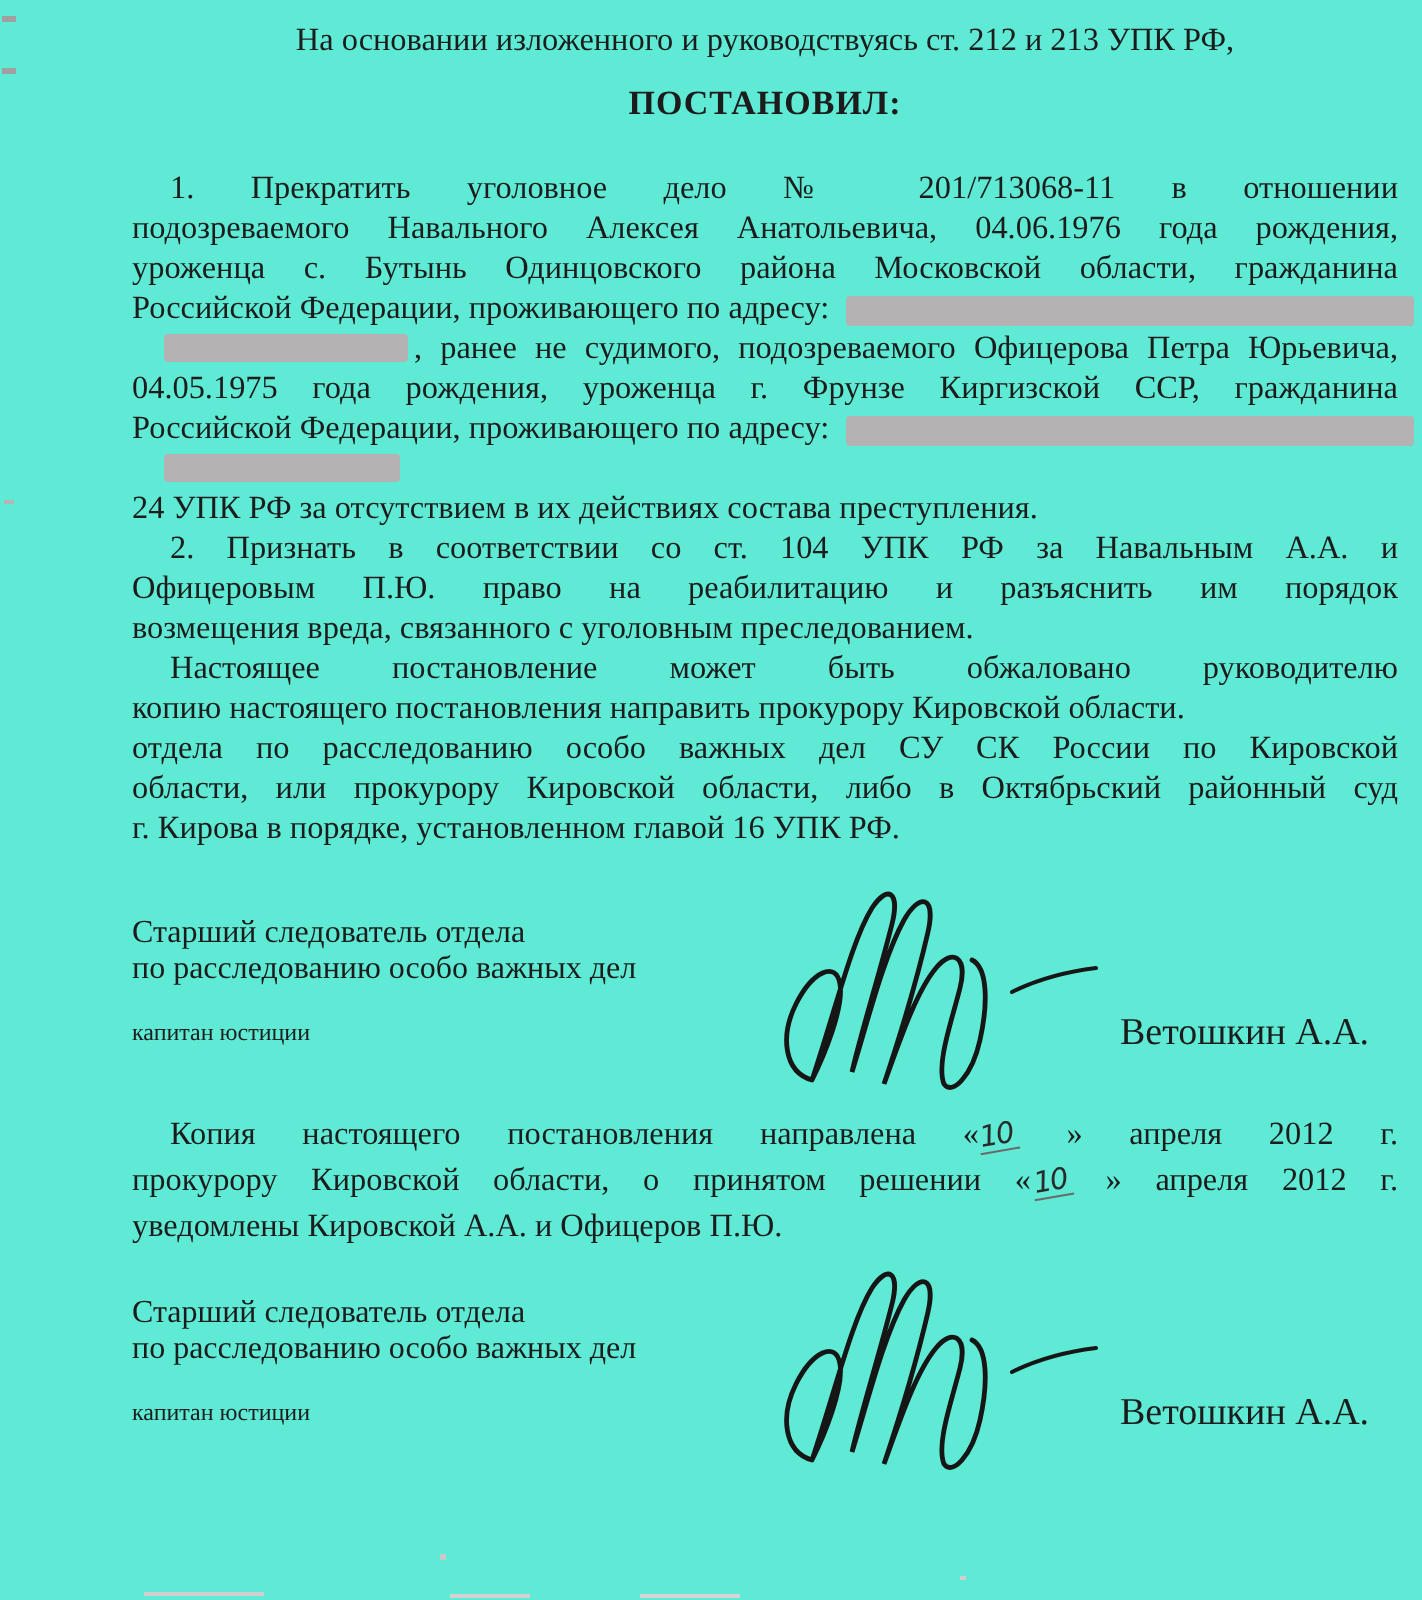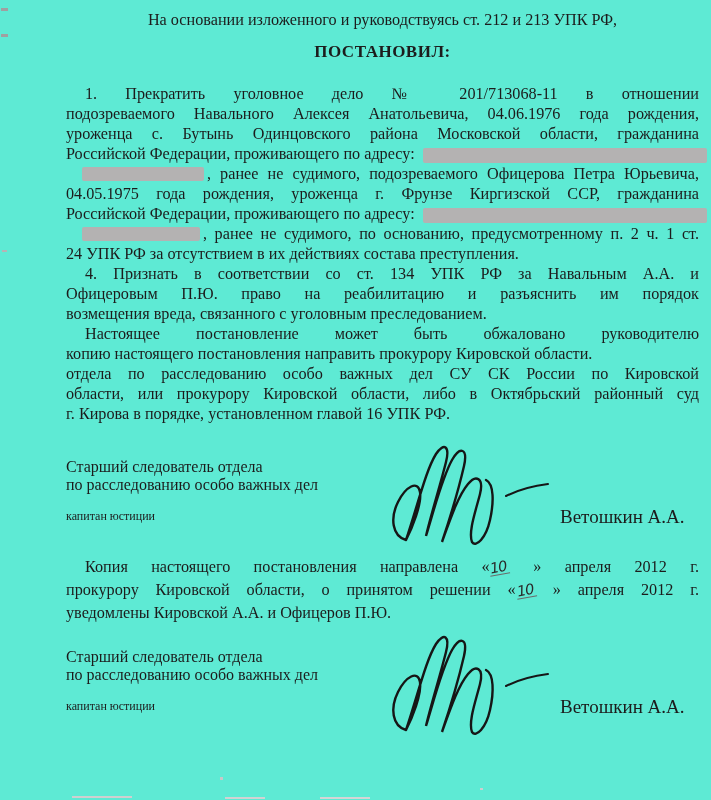--- a/index.html
+++ b/index.html
@@ -53,24 +53,23 @@
         <span class="redact lead" style="width: 122px;"></span>
         <div class="fill">, ранее не судимого, подозреваемого Офицерова Петра Юрьевича,</div>
       </div>
       <div class="line jl">04.05.1975 года рождения, уроженца г. Фрунзе Киргизской ССР, гражданина</div>
       <div class="line flexline">
         <span class="nwrap">Российской Федерации, проживающего по адресу:</span>
         <span class="redact tail"></span>
       </div>
       <div class="line jl flexline">
         <span class="redact lead" style="width: 118px;"></span>
-        <div class="fill">, ранее не судимого, по основанию, предусмотренному п. 2 ч. 1 ст.</div>
       </div>
       <div class="line">24 УПК РФ за отсутствием в их действиях состава преступления.</div>
-      <div class="line jl ind">4. Признать в соответствии со ст. 134 УПК РФ за Навальным А.А. и</div>
+      <div class="line jl ind">2. Признать в соответствии со ст. 104 УПК РФ за Навальным А.А. и</div>
       <div class="line jl">Офицеровым П.Ю. право на реабилитацию и разъяснить им порядок</div>
       <div class="line">возмещения вреда, связанного с уголовным преследованием.</div>
       <div class="line jl ind">Настоящее постановление может быть обжаловано руководителю</div>
       <div class="line">копию настоящего постановления направить прокурору Кировской области.</div>
       <div class="line jl">отдела по расследованию особо важных дел СУ СК России по Кировской</div>
       <div class="line jl">области, или прокурору Кировской области, либо в Октябрьский районный суд</div>
       <div class="line">г. Кирова в порядке, установленном главой 16 УПК РФ.</div>
     </div>
 
   <div class="sigblock sig1">

